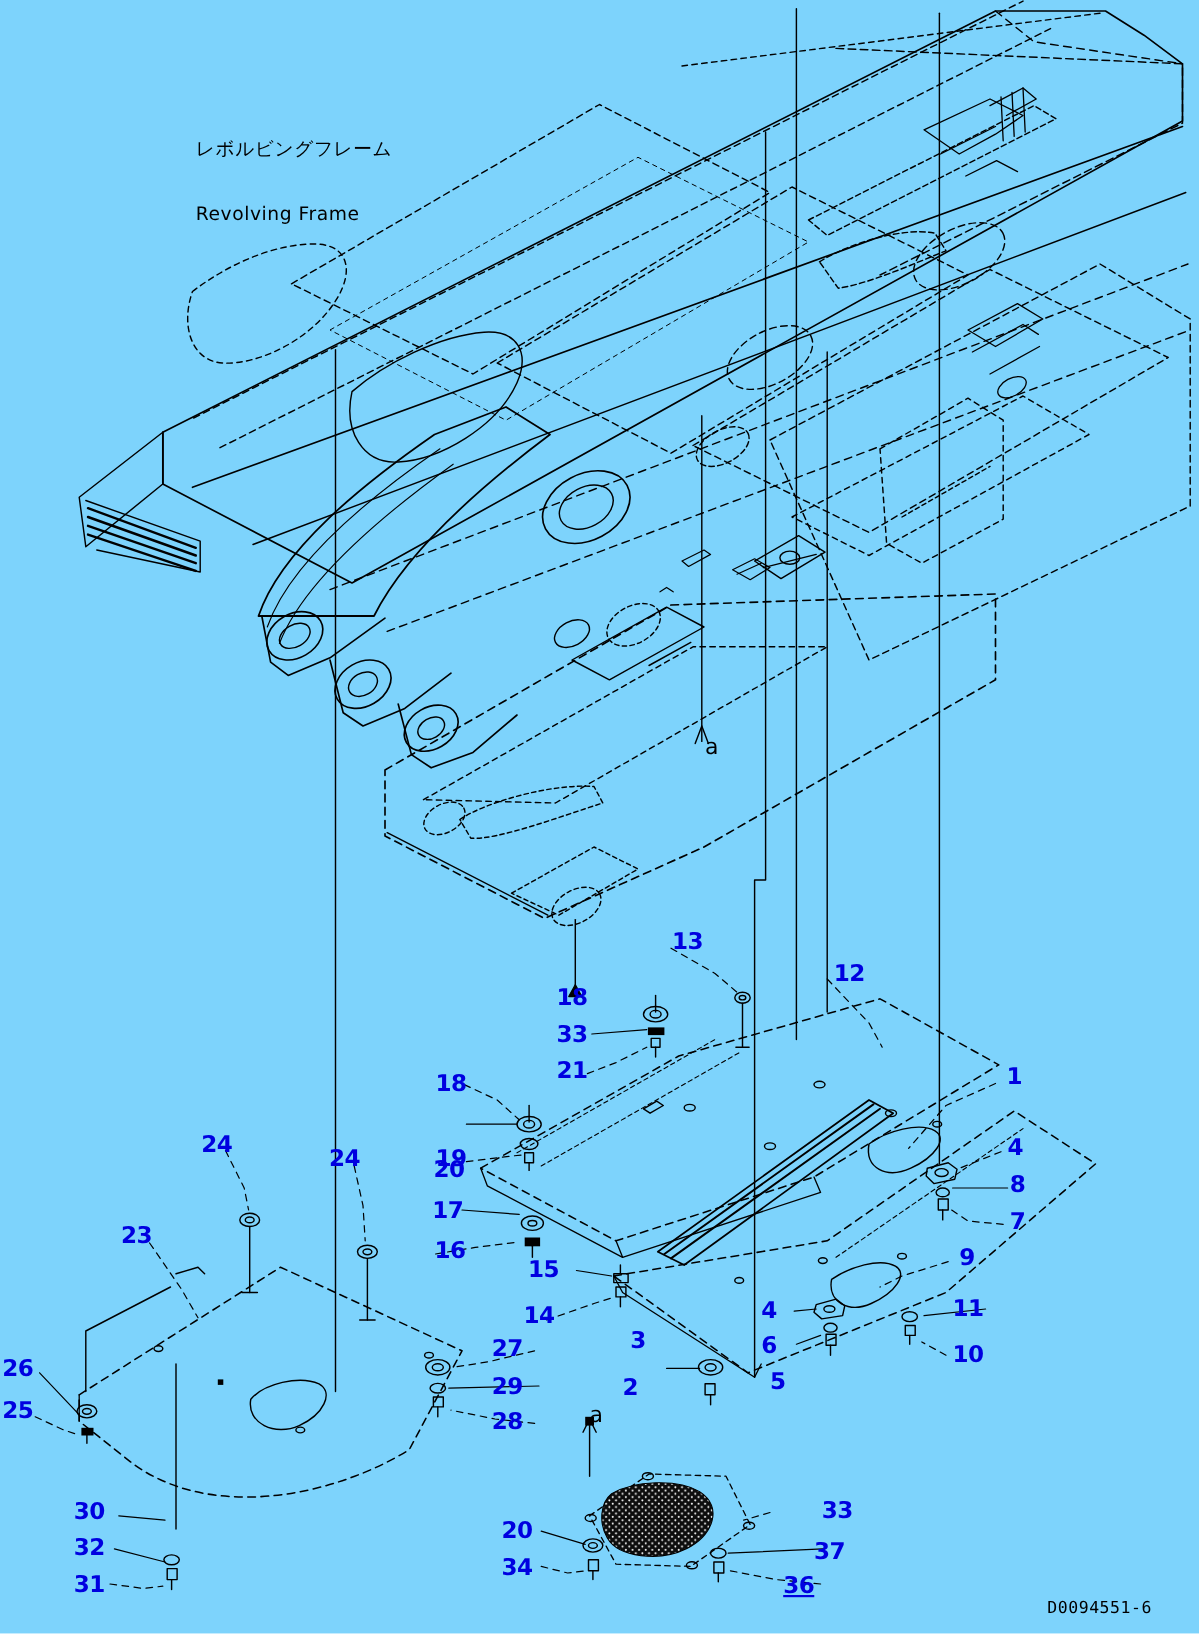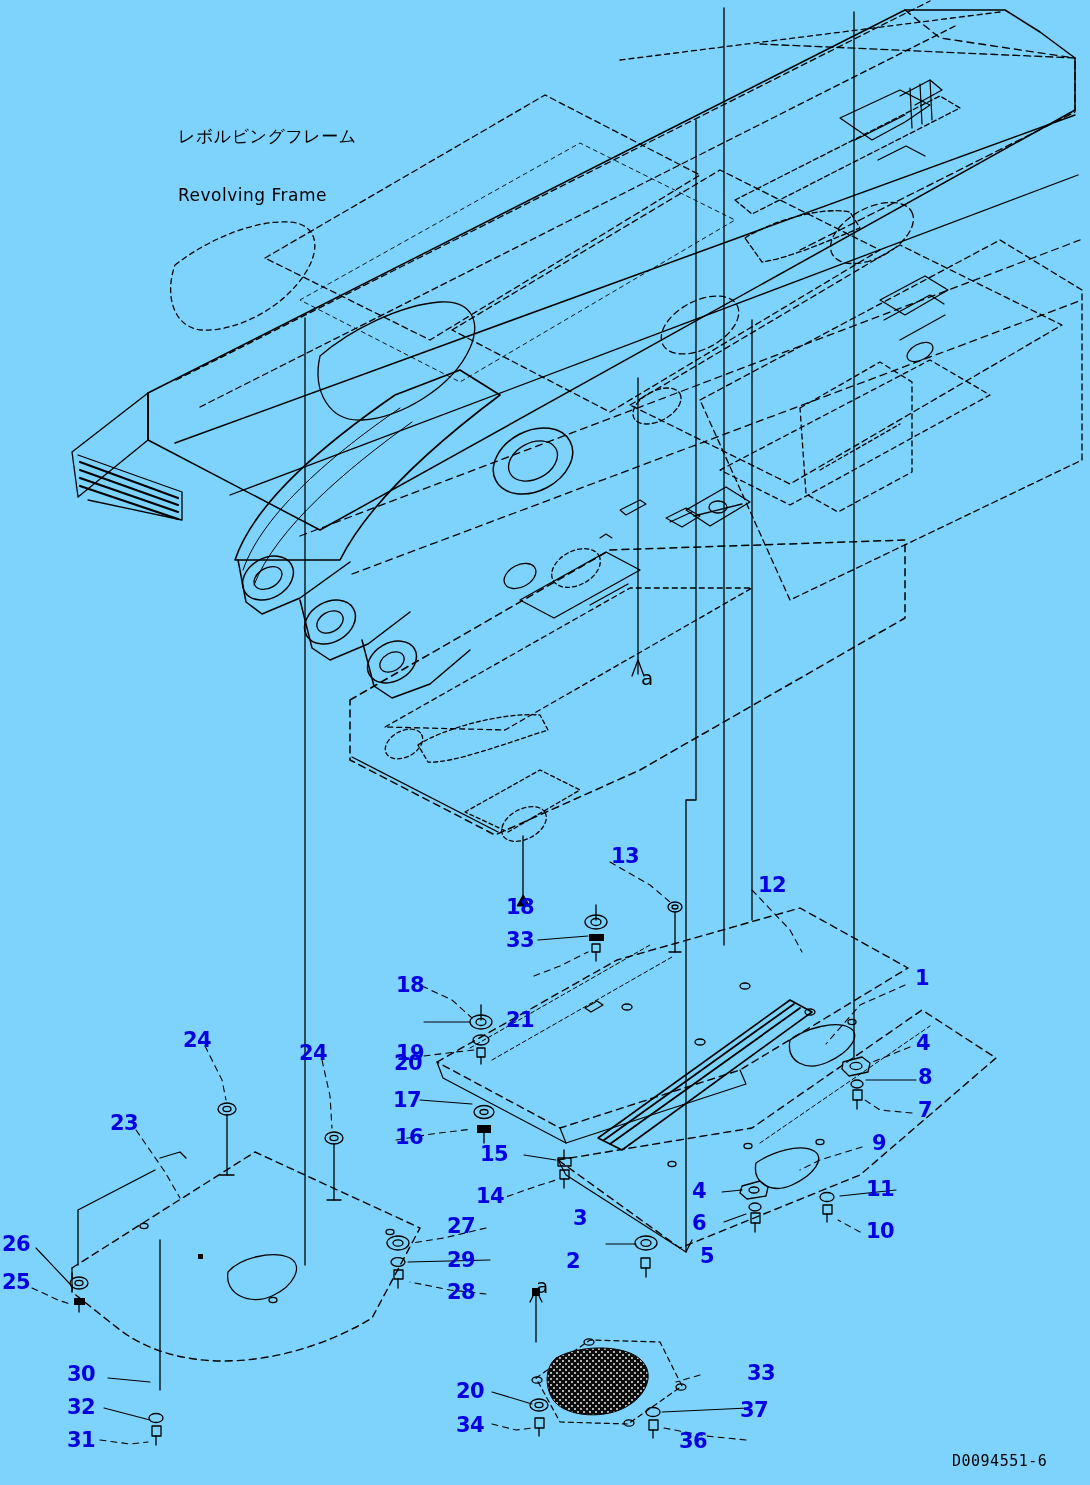--- a/index.html
+++ b/index.html
@@ -424,37 +424,37 @@
       <div class="callout" style="left: 758px; top: 872px; color: rgb(0, 0, 224);">12</div>
       <div class="callout" style="left: 611px; top: 843px; color: rgb(0, 0, 224);">13</div>
       <div class="callout" style="left: 476px; top: 1183px; color: rgb(0, 0, 224);">14</div>
       <div class="callout" style="left: 480px; top: 1141px; color: rgb(0, 0, 224);">15</div>
       <div class="callout" style="left: 395px; top: 1124px; color: rgb(0, 0, 224);">16</div>
       <div class="callout" style="left: 393px; top: 1087px; color: rgb(0, 0, 224);">17</div>
       <div class="callout" style="left: 396px; top: 972px; color: rgb(0, 0, 224);">18</div>
       <div class="callout" style="left: 506px; top: 894px; color: rgb(0, 0, 224);">18</div>
       <div class="callout" style="left: 396px; top: 1040px; color: rgb(0, 0, 224);">19</div>
       <div class="callout" style="left: 394px; top: 1006px; color: rgb(0, 0, 224); margin-top: 44px;">20</div>
-      <div class="callout" style="left: 506px; top: 960px; color: rgb(0, 0, 224); margin-top: 47px;">21</div>
+      <div class="callout" style="left: 506px; top: 960px; color: rgb(0, 0, 224);">21</div>
       <div class="callout" style="left: 506px; top: 927px; color: rgb(0, 0, 224);">33</div>
       <div class="callout" style="left: 110px; top: 1110px; color: rgb(0, 0, 224);">23</div>
       <div class="callout" style="left: 183px; top: 1027px; color: rgb(0, 0, 224);">24</div>
       <div class="callout" style="left: 299px; top: 1040px; color: rgb(0, 0, 224);">24</div>
       <div class="callout" style="left: 2px; top: 1269px; color: rgb(0, 0, 224);">25</div>
       <div class="callout" style="left: 2px; top: 1231px; color: rgb(0, 0, 224);">26</div>
       <div class="callout" style="left: 447px; top: 1213px; color: rgb(0, 0, 224);">27</div>
       <div class="callout" style="left: 447px; top: 1279px; color: rgb(0, 0, 224);">28</div>
       <div class="callout" style="left: 447px; top: 1247px; color: rgb(0, 0, 224);">29</div>
       <div class="callout" style="left: 67px; top: 1361px; color: rgb(0, 0, 224);">30</div>
       <div class="callout" style="left: 67px; top: 1427px; color: rgb(0, 0, 224);">31</div>
       <div class="callout" style="left: 67px; top: 1394px; color: rgb(0, 0, 224);">32</div>
       <div class="callout" style="left: 720px; top: 1360px; color: rgb(0, 0, 224); margin-left: 27px;">33</div>
       <div class="callout" style="left: 456px; top: 1412px; color: rgb(0, 0, 224);">34</div>
       <div class="callout" style="left: 456px; top: 1378px; color: rgb(0, 0, 224);">20</div>
-      <div class="callout" style="left: 679px; top: 1428px; color: rgb(0, 0, 224);">36</div>
+      <div class="callout" style="left: 712px; top: 1428px; color: rgb(0, 0, 224); text-decoration: underline;">36</div>
       <div class="callout" style="left: 712px; top: 1397px; color: rgb(0, 0, 224); margin-left: 28px;">37</div>
     </div>
   <div id="ref-layer">
       <div class="ref-mark" style="left: 641px; top: 668px;">a</div>
       <div class="ref-mark" style="left: 536px; top: 1276px;">a</div>
     </div>
 
 </div>
 
 </body></html>

